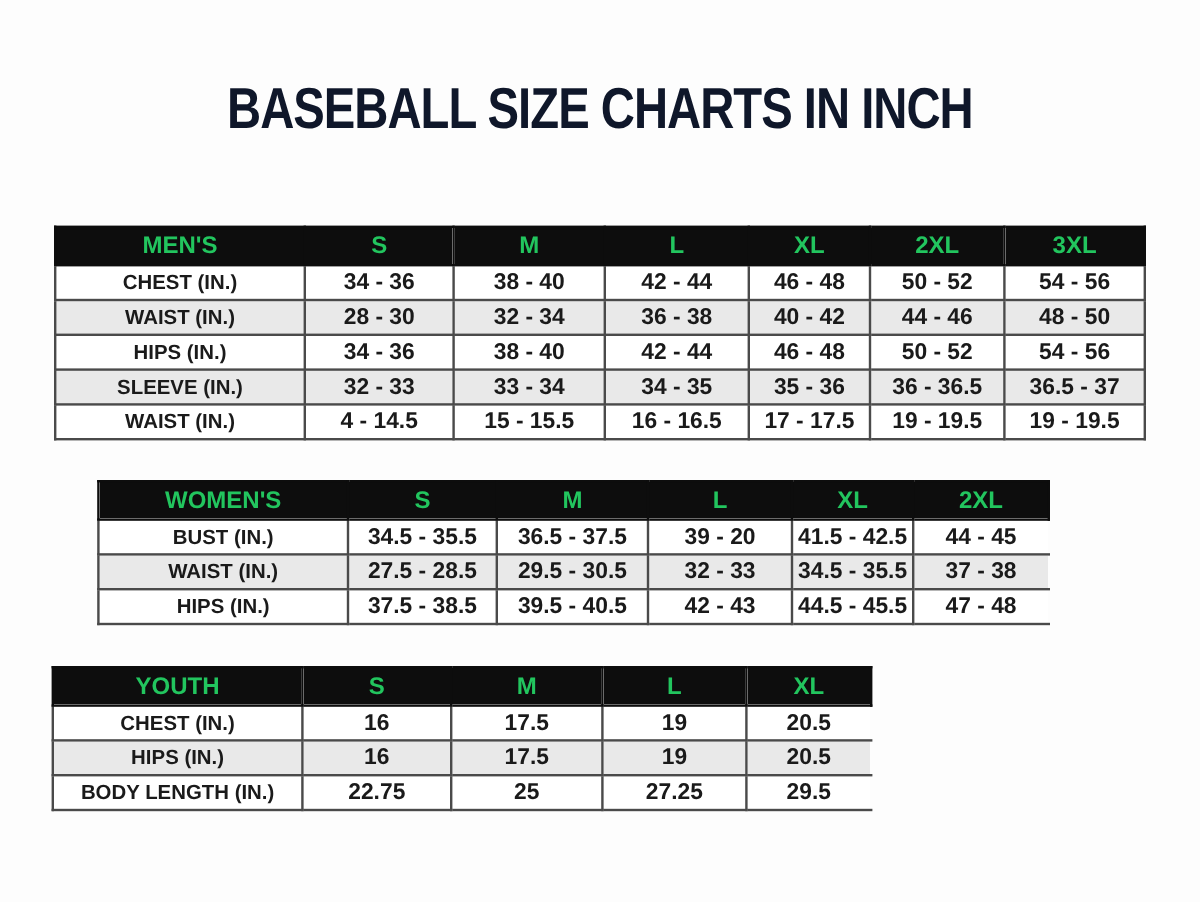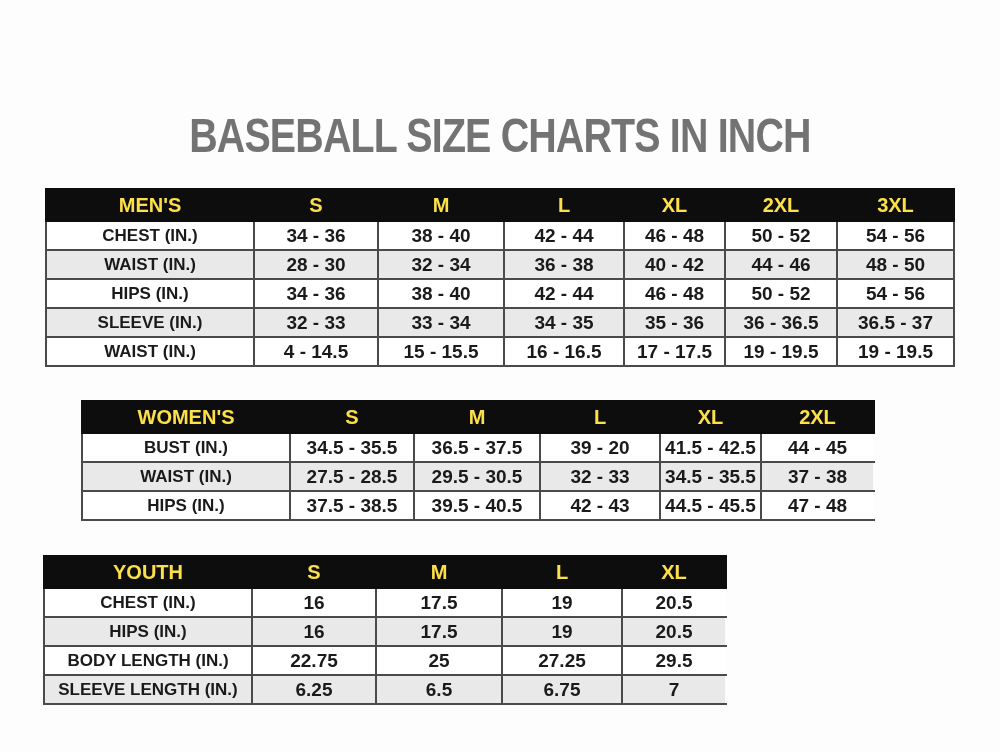--- a/index.html
+++ b/index.html
@@ -1,21 +1,21 @@
 <!DOCTYPE html>
 <html><head>
 <meta charset="utf-8">
 <style>
   html,body{margin:0;padding:0;background:#ffffff;}
   .canvas{position:relative;width:1000px;height:752px;background:#fdfdfd;font-family:"Liberation Sans",sans-serif;overflow:hidden;}
-  .title{position:absolute;top:64px;left:0;width:1000px;text-align:center;font-size:48px;font-weight:700;color:#737373;white-space:nowrap;margin-top:44px;}
+  .title{position:absolute;top:64px;left:0;width:1000px;text-align:center;font-size:48px;font-weight:700;color:#0f172a;white-space:nowrap;}
   .title .squeeze{display:inline-block;transform:scaleX(0.82);transform-origin:center;letter-spacing:-1px;}
   table.t{position:absolute;border-collapse:collapse;table-layout:fixed;}
   .t th,.t td{padding:0 2px;margin:0;text-align:center;vertical-align:middle;font-weight:700;white-space:nowrap;overflow:hidden;}
-  .t thead th{background:#0d0d0d;color:#fde047;font-size:20px;height:30px;border:2px solid #0d0d0d;letter-spacing:0px;}
+  .t thead th{background:#0d0d0d;color:#22c55e;font-size:20px;height:30px;border:2px solid #0d0d0d;letter-spacing:0px;}
   .t tbody th,.t tbody td{font-size:19px;color:#1a1a1a;height:27px;border:2px solid #4a4a4a;}
   .t tbody th{font-size:17px;}
   .t tbody tr:nth-child(odd){background:#ffffff;}
   .t tbody tr:nth-child(even){background:#e9e9e9;}
   .mens{left:45px;top:188px;width:908px;}
   .womens{left:45px;top:400px;width:792px;margin-left:36px;}
   .youth{left:43px;top:555px;width:682px;}
   .no-right tbody td:last-child{border-right-color:transparent;}
 </style>
 </head>
@@ -174,23 +174,16 @@
         <td>19</td>
         <td>20.5</td>
       </tr>
       <tr>
         <th>BODY LENGTH (IN.)</th>
         <td>22.75</td>
         <td>25</td>
         <td>27.25</td>
         <td>29.5</td>
       </tr>
-      <tr>
-        <th>SLEEVE LENGTH (IN.)</th>
-        <td>6.25</td>
-        <td>6.5</td>
-        <td>6.75</td>
-        <td>7</td>
-      </tr>
     </tbody>
   </table>
 
 </div>
 
 </body></html>

